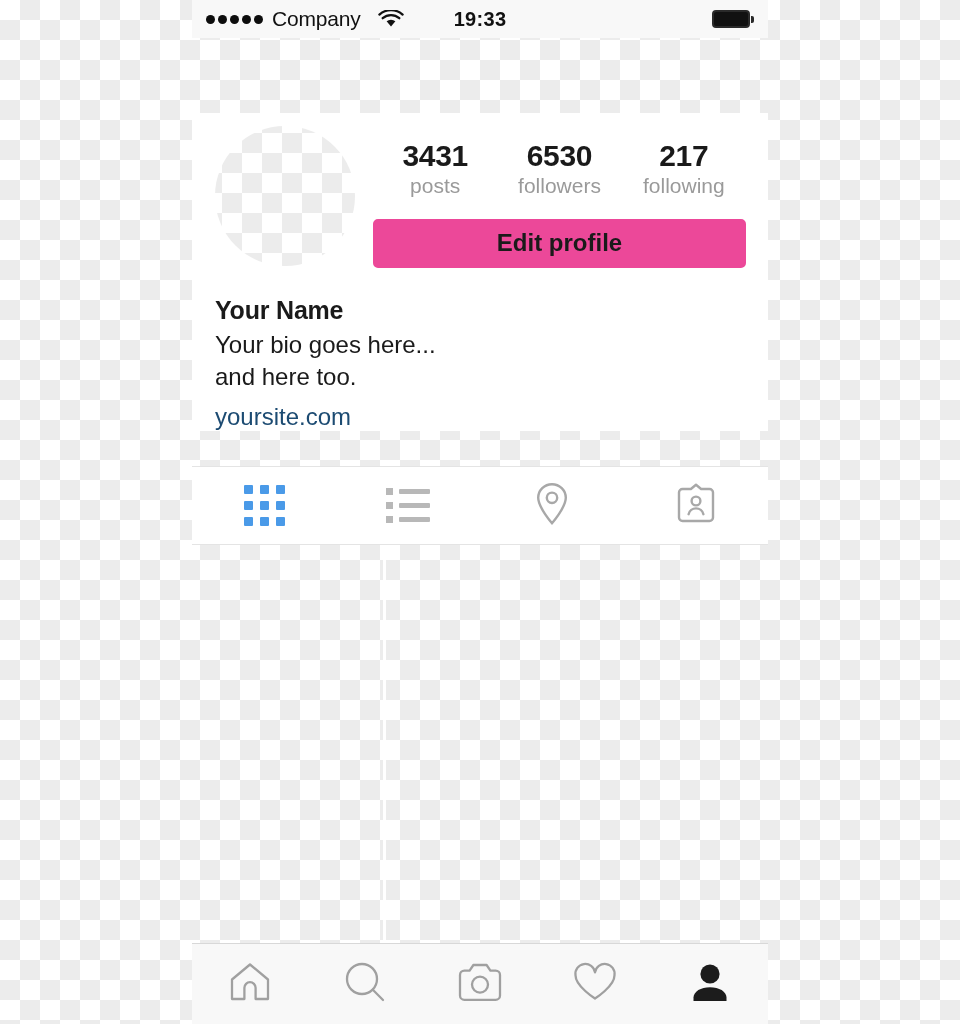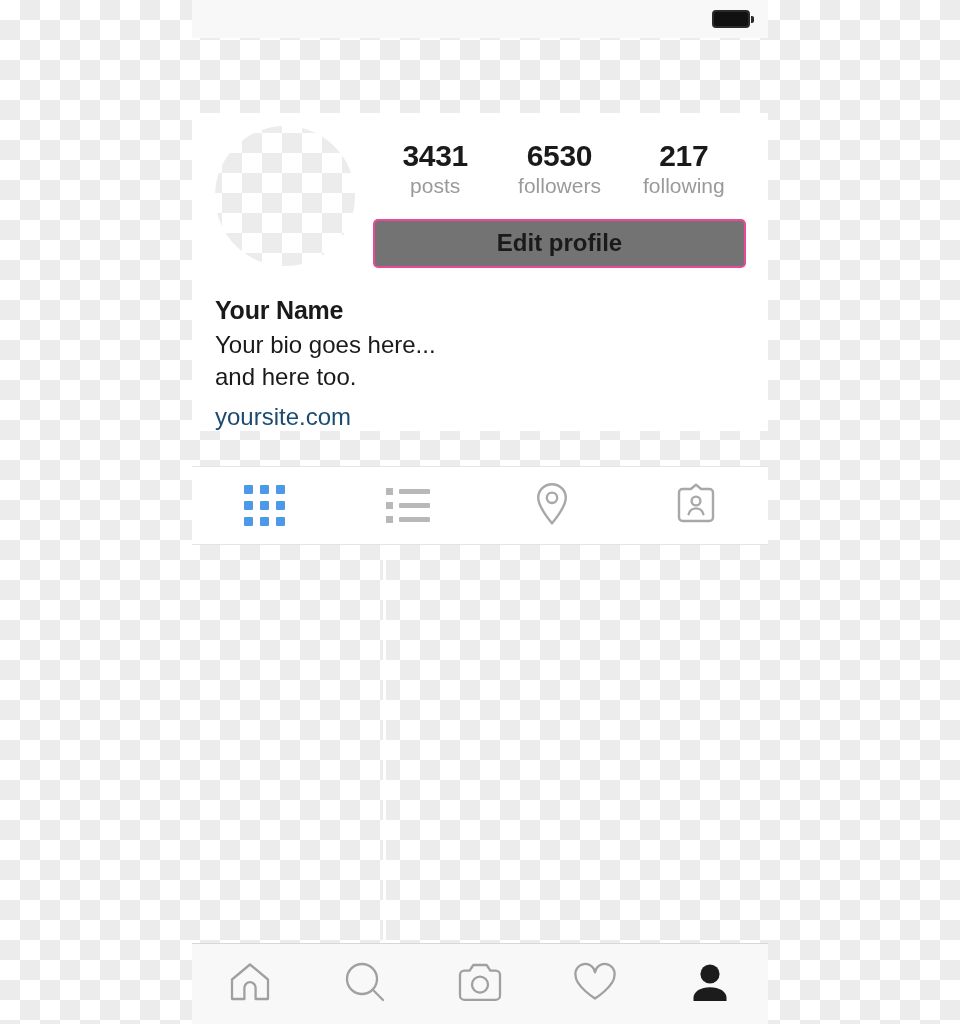--- a/index.html
+++ b/index.html
@@ -169,21 +169,21 @@
     font-size: 21px;
     color: #9a9a9a;
     line-height: 1.35;
     text-align: center;
   }
   .edit-btn {
     display: block;
     width: 100%;
     margin-top: 19px;
     height: 49px;
-    background: #737373;
+    background: #ec4899;
     border: 2px solid #ec4899;
     border-radius: 5px;
     font-family: "Liberation Sans", sans-serif;
     font-size: 24px;
     font-weight: bold;
     color: #1a1a1a;
     cursor: pointer;
     box-sizing: border-box;
   }
 
@@ -299,20 +299,38 @@
     height: 100%;
     cursor: pointer;
   }
 </style>
 </head>
 <body>
 
 <div id="phone">
 
   <div class="status-bar">
+    <div class="status-left">
+      <span class="dots">
+        <i></i>
+          <i></i>
+          <i></i>
+          <i></i>
+          <i></i>
+      </span>
+      <span class="carrier">Company</span>
+      <span class="wifi">
+        <svg width="26" height="19" viewBox="0 0 26 19">
+          <path d="M13 16.5 L8.6 11.3 a6.8 6.8 0 0 1 8.8 0 Z" fill="#111"></path>
+          <path d="M4.7 8.2 a12.5 12.5 0 0 1 16.6 0" fill="none" stroke="#111" stroke-width="2.3" stroke-linecap="round"></path>
+          <path d="M1.4 4.6 a17.4 17.4 0 0 1 23.2 0" fill="none" stroke="#111" stroke-width="2.3" stroke-linecap="round"></path>
+        </svg>
+      </span>
+    </div>
+    <div class="status-time">19:33</div>
     <div class="battery">
       <span class="battery-body"></span>
         <span class="battery-cap"></span>
     </div>
   </div>
 
 
   <div class="profile">
     <div class="profile-top">
       <div class="avatar"></div>

